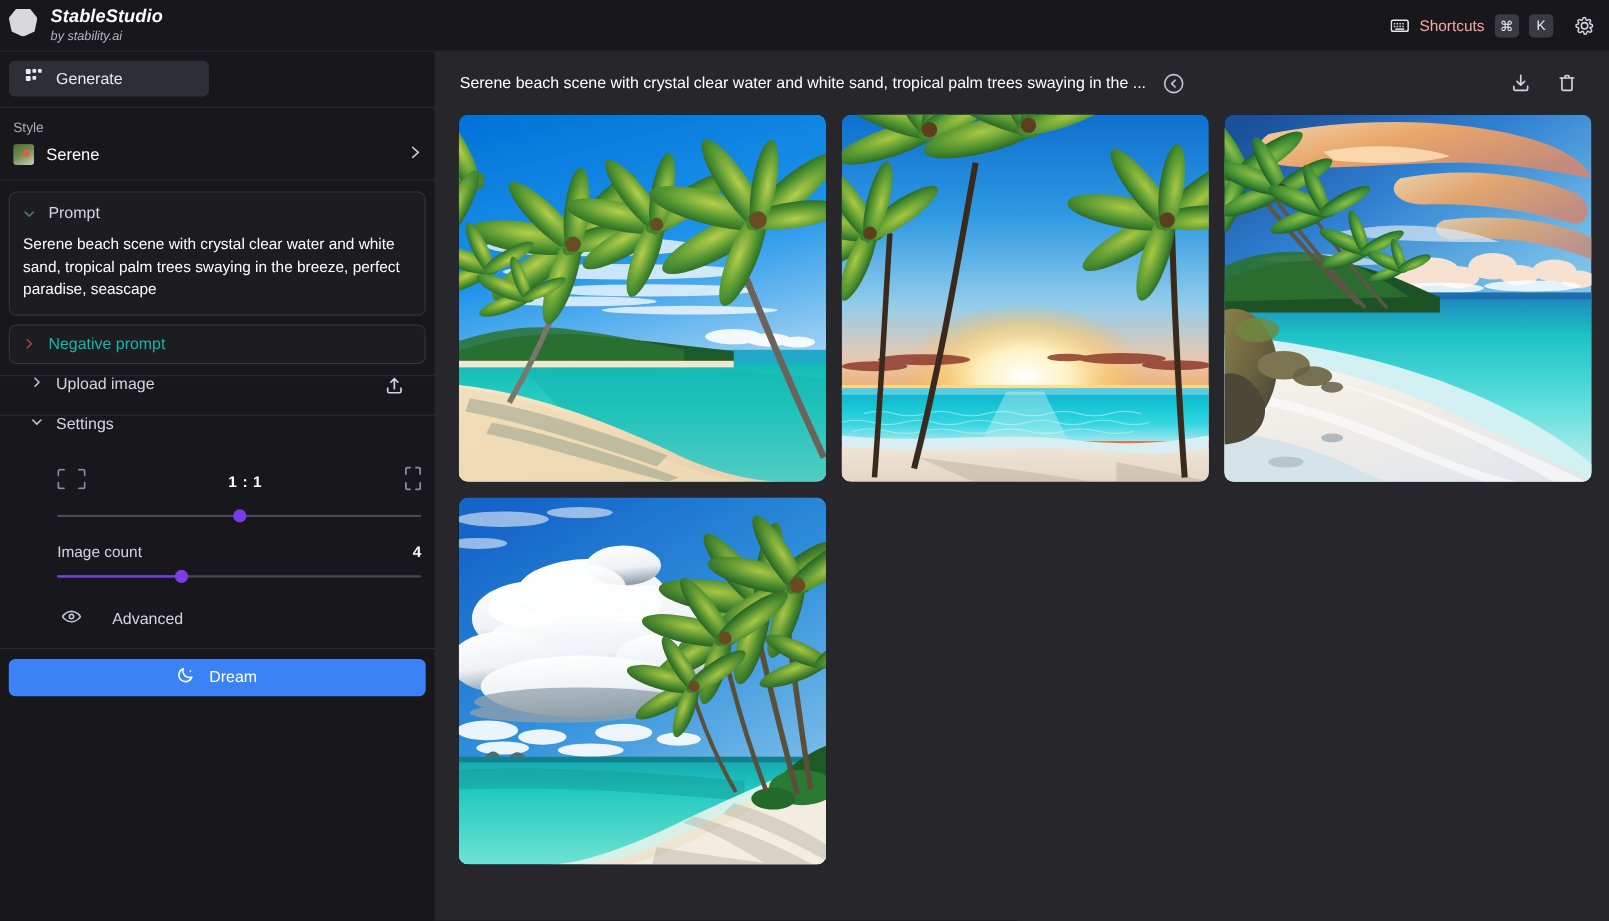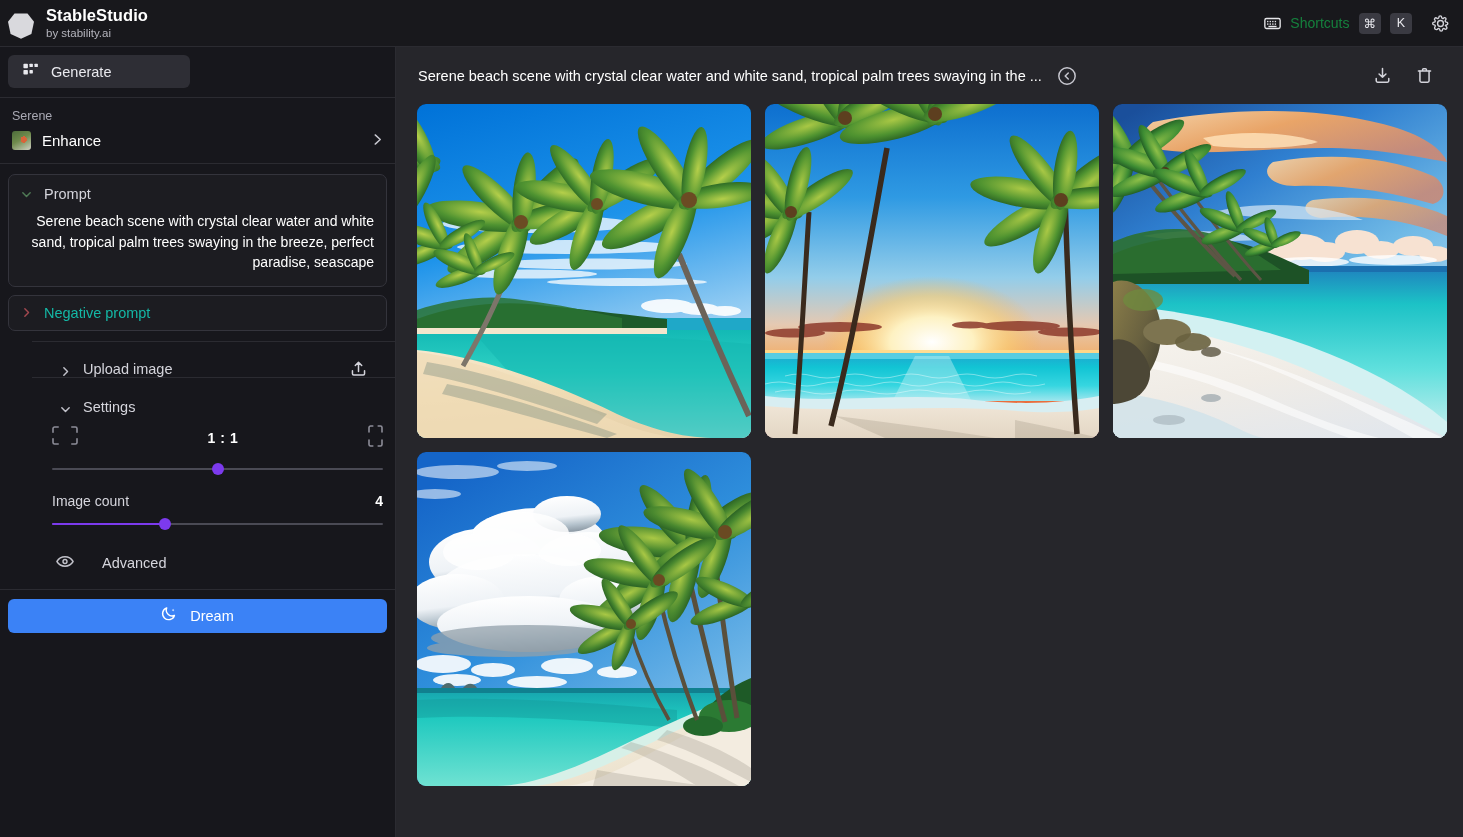--- a/index.html
+++ b/index.html
@@ -11,36 +11,36 @@
     -webkit-font-smoothing: antialiased;
   }
 
   
   .topbar {
     position: absolute; top: 0; left: 0; width: 1463px; height: 47px;
     background: #18181c;
     border-bottom: 1px solid #2b2b31;
     display: flex; align-items: center;
   }
-  .brand { display: flex; align-items: flex-end; gap: 12px; padding-left: 8px; }
+  .brand { display: flex; align-items: flex-start; gap: 12px; padding-left: 8px; font-style: italic; }
   .brand-mark {
     width: 26px; height: 26px;
     background: #d9d9dd;
     clip-path: polygon(25% 3%, 75% 3%, 100% 35%, 90% 82%, 50% 100%, 10% 82%, 0% 35%);
   }
   .brand-text { line-height: 1.05; }
   .brand-title { font-size: 16.5px; font-weight: bold; color: #ffffff; letter-spacing: .1px; }
   .brand-sub { font-size: 11.5px; color: #b5b5bd; margin-top: 2px; }
 
   .topbar-right {
     margin-left: auto; display: flex; align-items: center; gap: 9px; padding-right: 12px;
   }
   .shortcuts-group { display: flex; align-items: center; gap: 9px; }
   .kbd-icon { width: 17px; height: 13px; display: block; }
-  .shortcuts-label { font-size: 14px; color: #15803d; }
+  .shortcuts-label { font-size: 14px; color: #fca5a5; }
   .kbd {
     min-width: 22px; height: 21px; padding: 0 5px;
     background: #3a3a42; border-radius: 4px;
     color: #e9e9ee; font-size: 12.5px;
     display: flex; align-items: center; justify-content: center;
   }
   .gear-btn { margin-left: 8px; width: 22px; height: 22px; display:flex; align-items:center; justify-content:center;}
 
   
   .sidebar {
@@ -64,39 +64,39 @@
   .style-row { display: flex; align-items: center; }
   .style-thumb {
     width: 19px; height: 19px; border-radius: 3px; margin-right: 11px;
     background:
       radial-gradient(circle at 62% 45%, #d8643a 0 20%, transparent 21%),
       linear-gradient(150deg, #4c6b3a 0%, #6f8b4d 45%, #cfcfc2 100%);
   }
   .style-name { font-size: 15px; color: #ffffff; font-weight: 500; }
   .style-chevron { margin-left: auto; color: #c8c8d0; }
 
-  .panel-pad { padding: 10px 8px 0 8px; text-align: right; }
+  .panel-pad { padding: 10px 8px 0 8px; }
   .card {
     border: 1px solid #34343c; border-radius: 7px; background: #1c1c21;
     padding: 11px 12px 13px 12px;
   }
   .card-head { display: flex; align-items: center; gap: 12px; }
   .chev { width: 11px; height: 11px; display:block; }
   .card-title { font-size: 14.5px; color: #d5d5dc; }
   .prompt-text { font-size: 14px; line-height: 1.47; color: #ffffff; margin-top: 9px; }
 
   .card-neg {
     margin-top: 8px; border: 1px solid #34343c; border-radius: 7px; background: #1c1c21;
     height: 36px; display: flex; align-items: center; gap: 12px; padding: 0 12px;
   }
   .neg-title { font-size: 14.5px; color: #14b8a6; }
 
   .row-line {
-    height: 37px; display: flex; align-items: flex-end; gap: 12px;
-    padding: 0 28px; border-bottom: 1px solid #2b2b31; margin-left: 32px;
+    height: 37px; display: flex; align-items: flex-start; gap: 12px;
+    padding: 0 28px; border-bottom: 1px solid #2b2b31;
   }
   .row-line.first { border-top: 1px solid #2b2b31; margin-top: 10px; }
   .row-title { font-size: 14.5px; color: #d5d5dc; }
   .row-right { margin-left: auto; display: flex; align-items: center; }
 
   .settings-body { padding: 10px 12px 6px 12px; margin-left: 40px; }
   .ar-row { display: flex; align-items: center; justify-content: space-between; height: 26px; }
   .ar-icon-l { width: 26px; height: 19px; }
   .ar-icon-r { width: 15px; height: 22px; }
   .ar-value { font-size: 14px; font-weight: bold; color: #ffffff; letter-spacing: .6px; }
@@ -209,24 +209,24 @@
           <rect fill="currentColor" x="10.8" y="0.6" width="3.2" height="3.2" rx="0.6"></rect>
           <rect fill="currentColor" x="0.4" y="6.6" width="4.2" height="4.2" rx="0.7"></rect>
           <rect fill="currentColor" x="6.1" y="6.6" width="3.2" height="3.2" rx="0.6"></rect>
         </svg>
       </span>
       <span>Generate</span>
     </div>
   </div>
 
   <div class="style-block">
-    <div class="style-label">Serene</div>
+    <div class="style-label">Style</div>
     <div class="style-row">
       <span class="style-thumb"></span>
-      <span class="style-name">Enhance</span>
+      <span class="style-name">Serene</span>
       <span class="style-chevron">
         <svg viewBox="0 0 12 14" width="11" height="13">
             <path class="icon-stroke" d="M3.5 2 9 7l-5.5 5"></path>
           </svg>
       </span>
     </div>
   </div>
 
   <div class="panel-pad">
     <div class="card">

